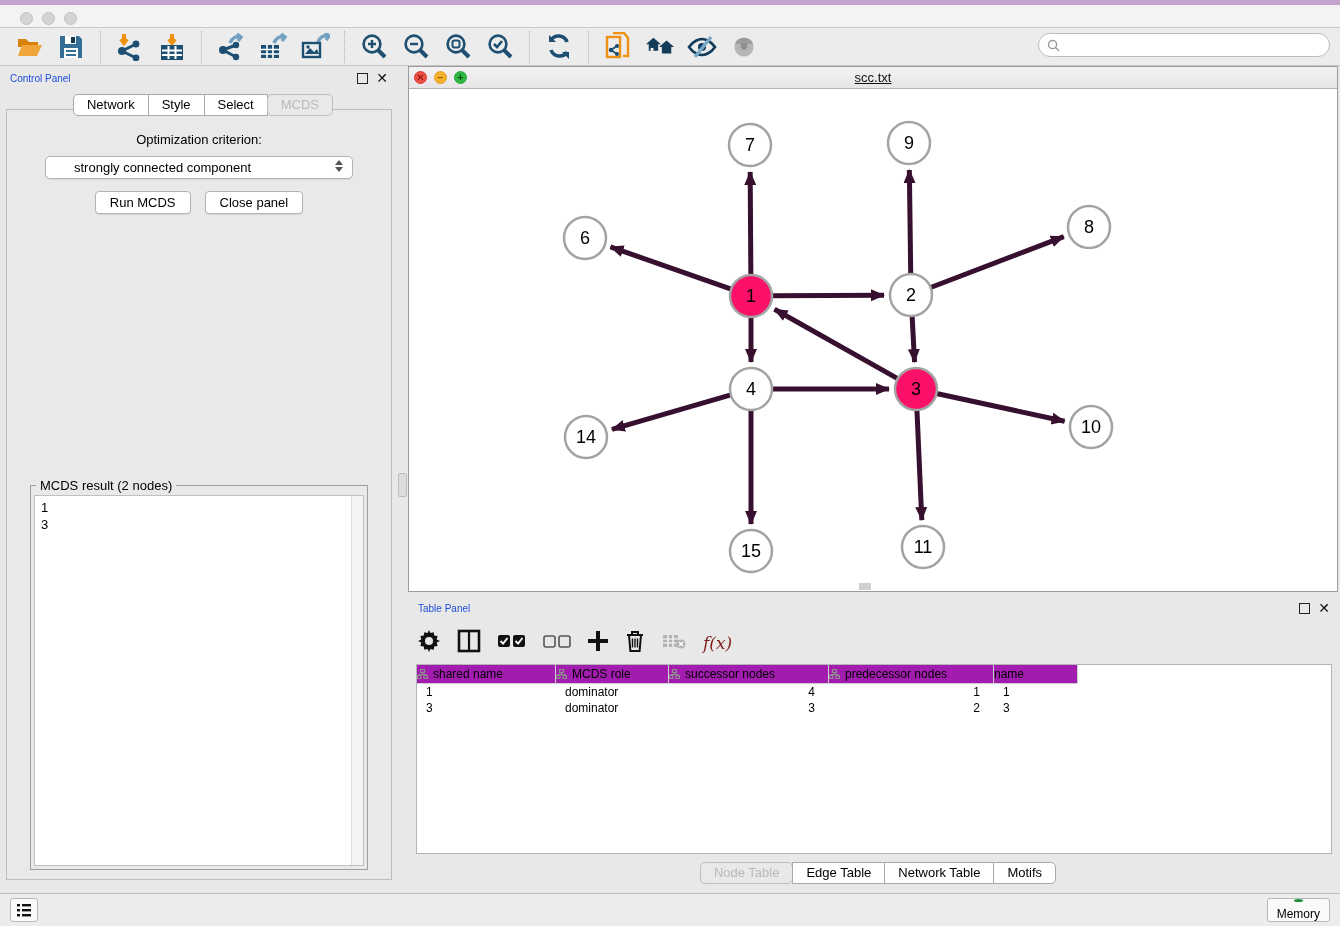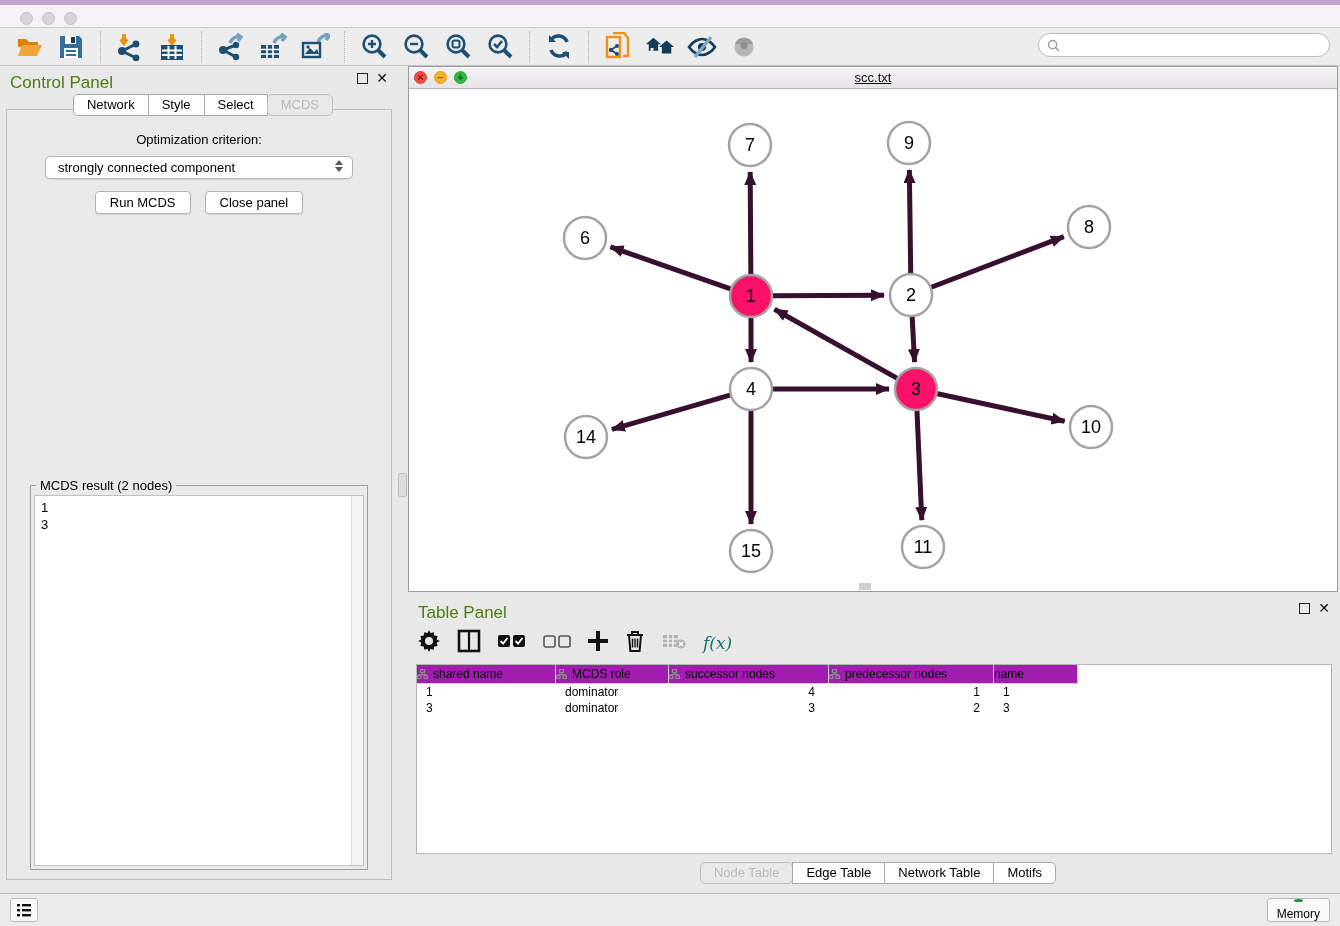--- a/index.html
+++ b/index.html
@@ -21,36 +21,36 @@
   .tgroup + .tgroup { border-left:1px dotted #b4b4b4; }
   .tbtn { width:30px; height:30px; display:flex; align-items:center; justify-content:center; }
   .search-wrap { position:absolute; right:10px; top:5px; }
   .search-box { width:292px; height:24px; background:#fff; border:1px solid #bcbcbc; border-radius:13px;
     display:flex; align-items:center; padding-left:8px; }
   .search-box input { border:none; outline:none; background:transparent; font-size:12px; width:250px; margin-left:5px; }
 
   
   .control-panel { position:absolute; left:0; top:66px; width:398px; height:827px; background:#e8e8e8; }
   .panel-head { position:relative; height:28px; }
-  .panel-title { position:absolute; left:10px; top:7px; font-size:17px; color:#4d7c0f; }
+  .panel-title { position:absolute; left:10px; top:7px; font-size:10px; color:#1d4ed8; }
   .panel-icons { position:absolute; right:10px; top:7px; display:flex; gap:8px; align-items:center; }
   .float-icon { width:11px; height:11px; border:1.5px solid #222; }
   .close-icon { font-size:14px; font-weight:bold; color:#111; line-height:11px; }
   .cp-tabs { position:relative; height:22px; display:flex; justify-content:center; z-index:2; }
   .seg { font-size:13px; color:#000; background:#fff; border:1px solid #a8a8a8; padding:2px 13px;
     margin-left:-1px; line-height:16px; }
   .seg:first-child { border-radius:5px 0 0 5px; margin-left:8px; }
   .seg:last-child { border-radius:0 5px 5px 0; }
   .seg.disabled-active { background:#e9e9e9; color:#b9b9b9; border-color:#bdbdbd; border-radius:5px; }
   .cp-content { position:absolute; left:6px; right:6px; top:43px; bottom:13px;
     border:1px solid #bdbdbd; background:#e9e9e9; }
   .opt-label { margin-top:22px; text-align:center; font-size:13px; color:#000; }
   .dropdown { position:relative; margin:9px 38px 0 38px; height:23px; background:#fff;
     border:1px solid #b5b5b5; border-radius:5px; box-shadow:0 1px 1px rgba(0,0,0,.08);
-    display:flex; align-items:center; padding-left:12px; font-size:13px; }
+    display:flex; align-items:center; padding-left:28px; font-size:13px; }
   .dd-arrows { position:absolute; right:9px; top:3px; display:flex; flex-direction:column; gap:2px; }
   .dd-arrows i { width:0; height:0; border-left:4px solid transparent; border-right:4px solid transparent; display:block; }
   .dd-up { border-bottom:5px solid #555; }
   .dd-down { border-top:5px solid #555; }
   .btn-row { margin-top:12px; display:flex; justify-content:center; gap:14px; }
   .push-btn { background:#fff; border:1px solid #b3b3b3; border-radius:4px; font-size:13px;
     padding:3px 14px; box-shadow:0 1px 1px rgba(0,0,0,.08); }
   .result-fieldset { position:absolute; left:7px; right:7px; top:375px; bottom:9px;
     border:1px solid #9e9e9e; margin:0 16px; }
   .result-legend { position:absolute; top:-8px; left:5px; background:#e9e9e9; padding:0 4px; font-size:13px; }
@@ -82,21 +82,21 @@
   .table-panel { position:absolute; left:408px; top:596px; width:932px; height:297px; background:#e8e8e8; }
   .tp-toolbar { position:absolute; left:10px; top:30px; height:34px; display:flex; align-items:center; gap:17px; }
   .tp-table-box { position:absolute; left:8px; right:8px; top:68px; bottom:39px;
     background:#fff; border:1px solid #b5b5b5; overflow:hidden; }
   .grid-header { display:flex; height:19px; }
   .gh-cell { background:#a21caf; border-right:1px solid #cfcfcf; border-bottom:1px solid #cfcfcf;
     font-size:12px; color:#000; display:flex; align-items:center; justify-content:flex-start; gap:5px; }
   .grid-row { display:flex; height:16px; }
   .gr-cell { font-size:12px; color:#000; display:flex; align-items:center; }
   .tp-tabs { position:absolute; bottom:9px; left:0; width:100%; display:flex; justify-content:center; }
-  .fx { font-family:"DejaVu Serif","Liberation Serif",serif; font-style:italic; font-size:17px; color:#0f766e; }
+  .fx { font-family:"DejaVu Serif","Liberation Serif",serif; font-style:italic; font-size:17px; color:#7f1d1d; }
 
   
   .statusbar { position:absolute; left:0; top:893px; width:1340px; height:33px; background:#ececec;
     border-top:1px solid #bdbdbd; }
   .sb-left-btn { position:absolute; left:10px; top:4px; width:28px; height:24px; background:#fafafa;
     border:1px solid #b9b9b9; border-radius:3px; display:flex; align-items:center; justify-content:center; }
   .sb-memory { position:absolute; right:10px; top:4px; height:24px; background:#fafafa;
     border:1px solid #b9b9b9; border-radius:3px; display:flex; align-items:center; gap:5px;
     padding:0 9px; font-size:12px; color:#000;flex-direction:column; }
   .mem-dot { width:9px; height:11px; border-radius:50%; background:#1e8e3e; }

